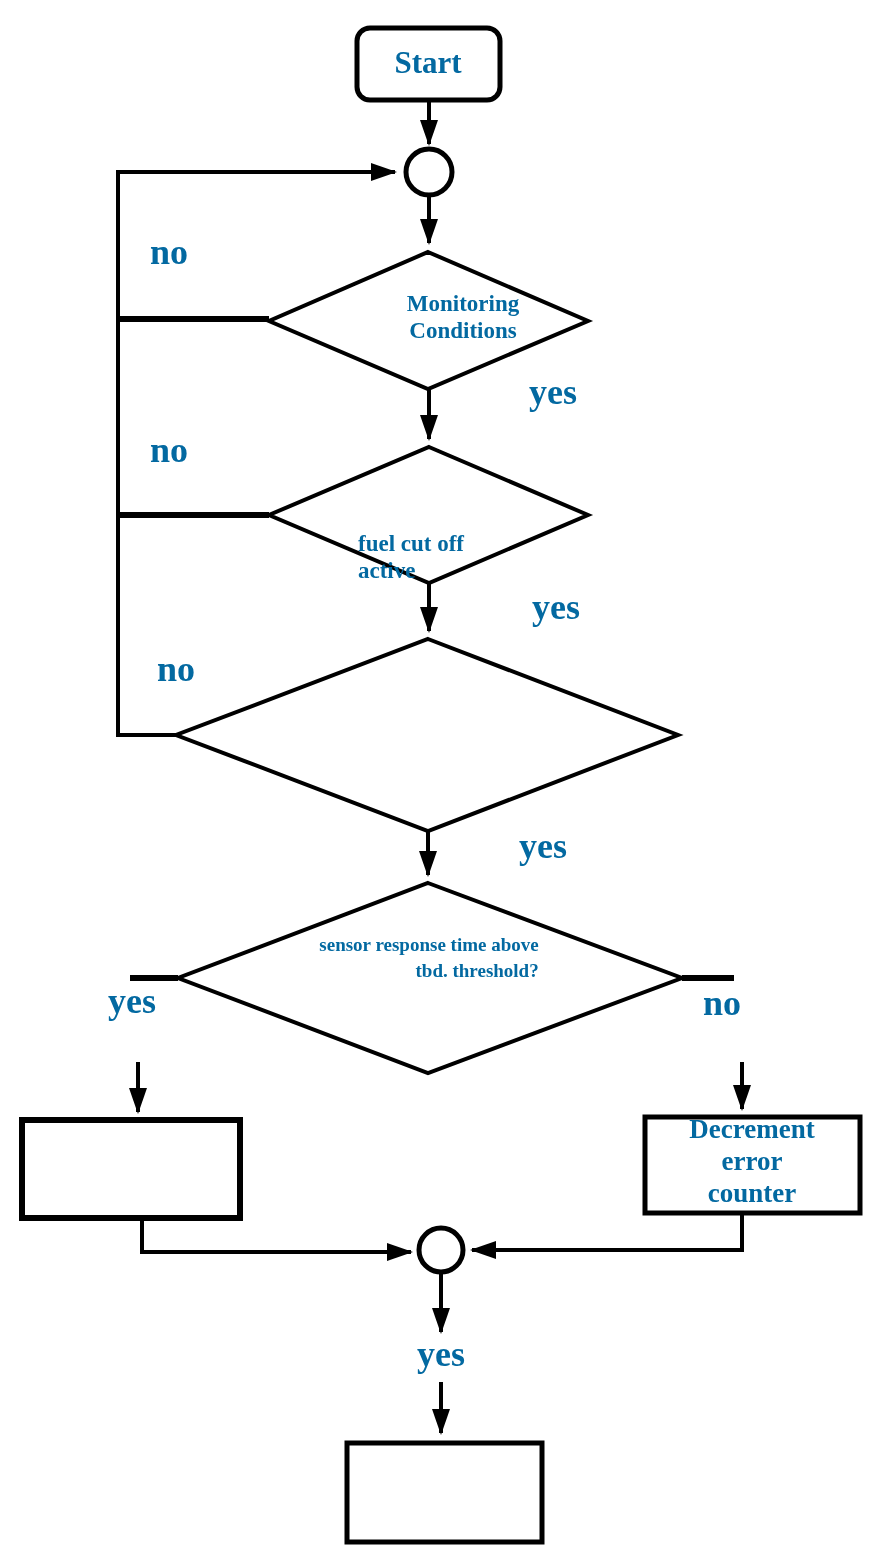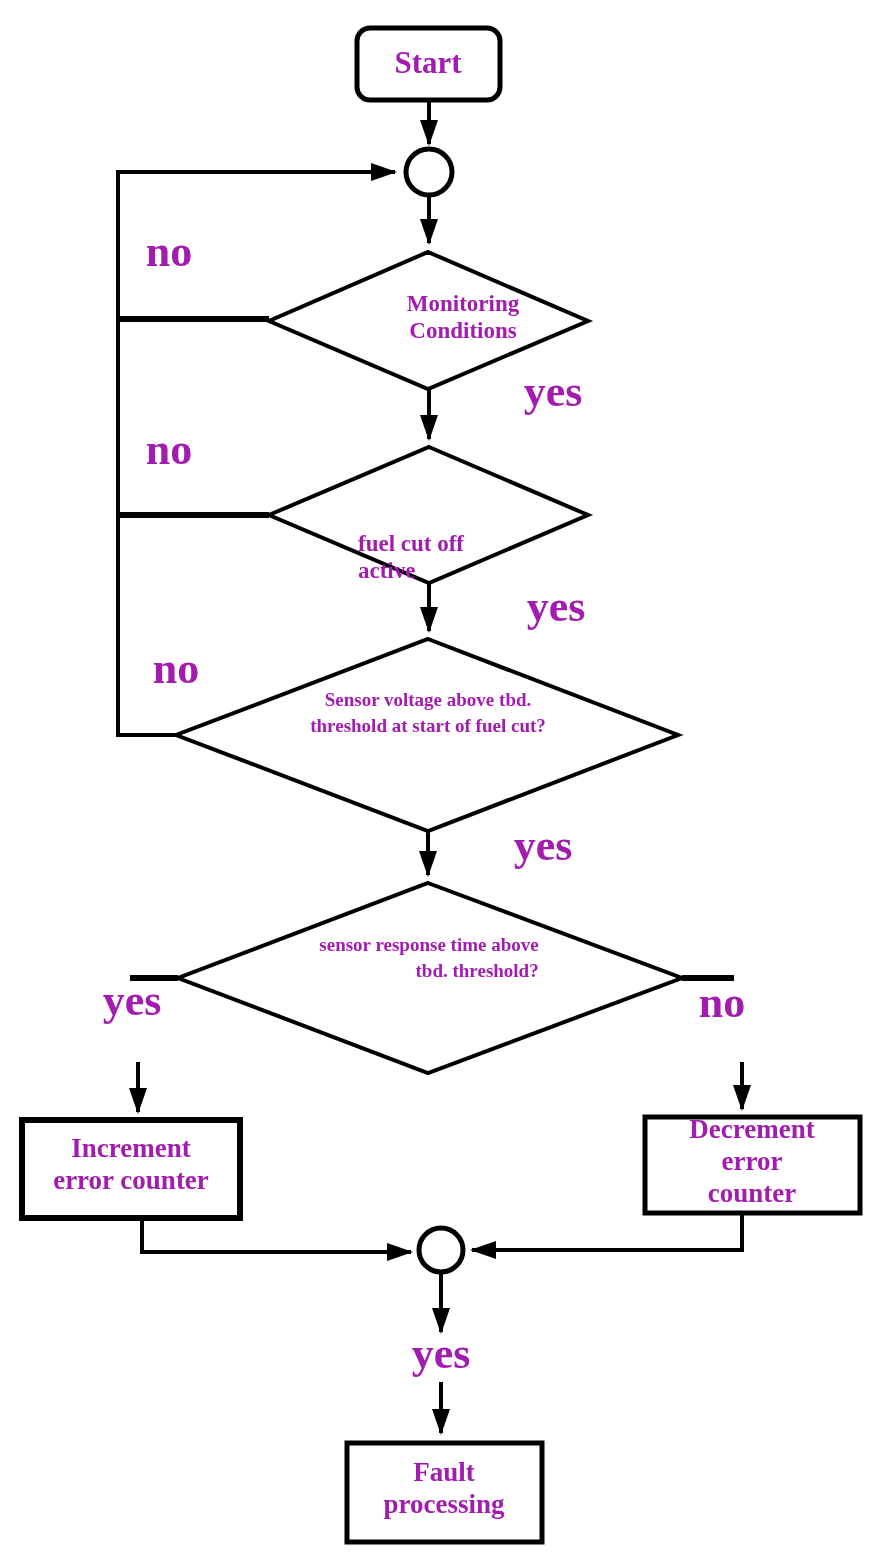--- a/index.html
+++ b/index.html
@@ -19,33 +19,33 @@
     position: absolute;
     left: 0;
     top: 0;
   }
   .lbl {
     position: absolute;
     transform: translate(-50%, -50%);
     white-space: pre-line;
     text-align: center;
     font-weight: bold;
-    color: #a21caf;
+    color: #0369a1;
     line-height: 1.18;
   }
   .lbl.left-align {
     transform: translate(0, -50%);
     text-align: left;
     margin-top: 47px;
   }
   .node-label { font-size: 23px; }
   .node-label-sm { font-size: 19px; line-height: 1.37; }
   .box-label { font-size: 27px; line-height: 1.19; }
   .start-label { font-size: 31px; }
-  .edge-label { font-size: 44px; line-height: 1; }
+  .edge-label { font-size: 36px; line-height: 1; }
 </style>
 </head>
 <body>
 
 <div id="stage">
 
   <svg id="wires" width="896" height="1560" viewBox="0 0 896 1560">
     <defs>
       <marker id="arr" markerUnits="userSpaceOnUse" markerWidth="30" markerHeight="22" refX="24" refY="9" orient="auto">
         <path d="M0,0 L26,9 L0,18 Z" fill="#000000"></path>
@@ -98,34 +98,28 @@
   </svg>
 
   <div class="lbl start-label" style="left:428px; top:63px;">Start</div>
 
   <div class="lbl node-label" style="left:429px; top:317px;margin-left:34px;">Monitoring
 Conditions</div>
 
   <div class="lbl node-label left-align" style="left:358px; top:510px;">fuel cut off
 active</div>
 
-  <div class="lbl node-label-sm" style="left:428px; top:713px;">Sensor voltage above tbd.
-threshold at start of fuel cut?</div>
 
   <div class="lbl node-label-sm" style="left:429px; top:958px;text-align:right;">sensor response time above
 tbd. threshold?</div>
 
-  <div class="lbl box-label" style="left:131px; top:1164px;">Increment
-error counter</div>
 
   <div class="lbl box-label" style="left:752px; top:1161px;">Decrement error
 counter</div>
 
-  <div class="lbl box-label" style="left:444px; top:1488px;">Fault
-processing</div>
 
   <div class="lbl edge-label" style="left:169px; top:252px;">no</div>
 
   <div class="lbl edge-label" style="left:553px; top:392px;">yes</div>
 
   <div class="lbl edge-label" style="left:169px; top:450px;">no</div>
 
   <div class="lbl edge-label" style="left:556px; top:607px;">yes</div>
 
   <div class="lbl edge-label" style="left:176px; top:669px;">no</div>

